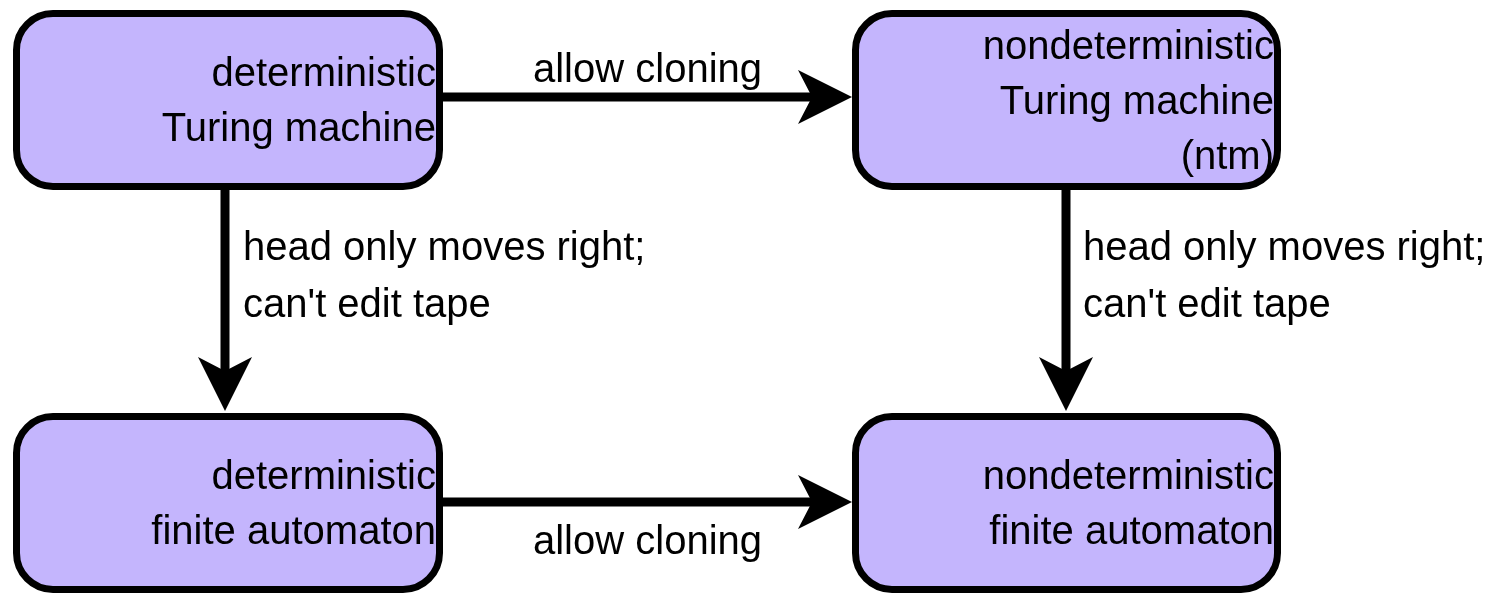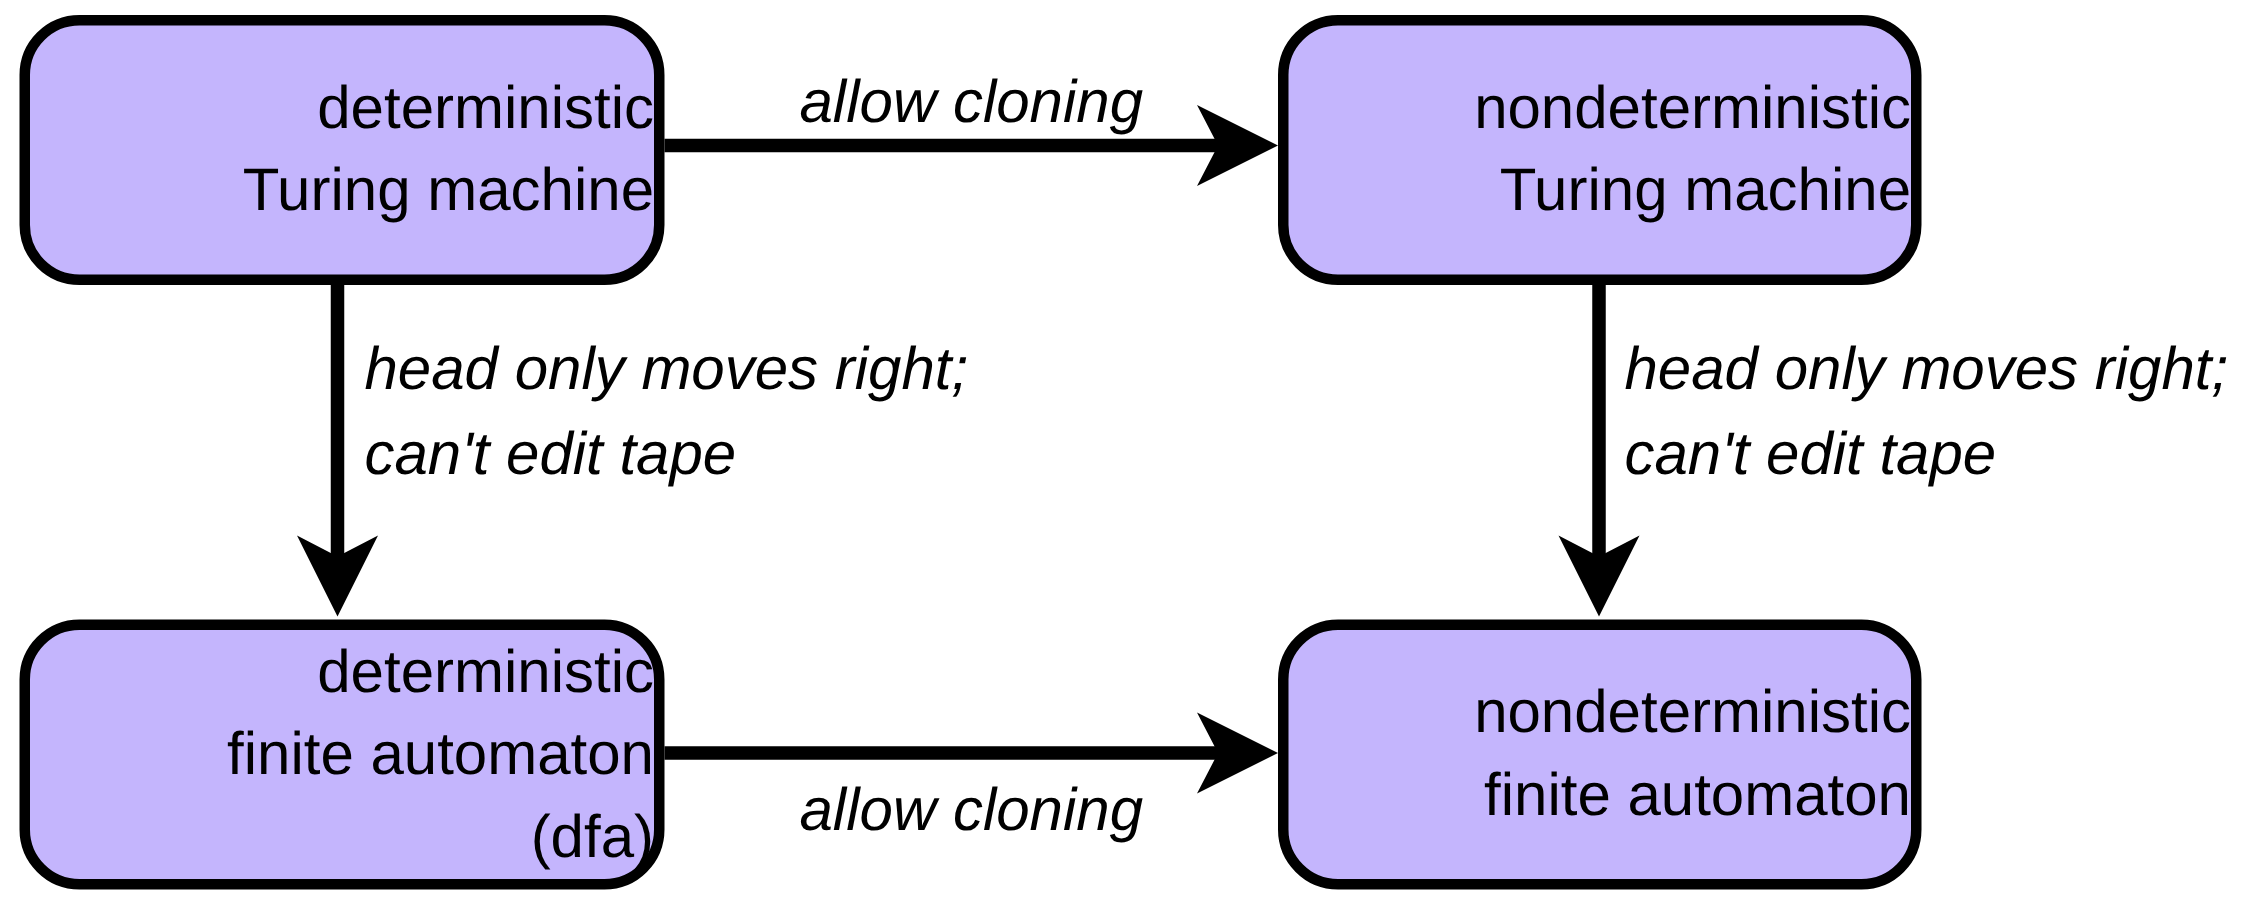--- a/index.html
+++ b/index.html
@@ -43,21 +43,20 @@
     width: 1507px;
     height: 609px;
     z-index: 1;
   }
   .edge-label {
     position: absolute;
     font-size: 40px;
     line-height: 57px;
     white-space: nowrap;
     z-index: 3;
-    font-style: italic;
   }
   #label-top {
     left: 443px; width: 409px;
     top: 40px;
     text-align: center;
   }
   #label-bottom {
     left: 443px; width: 409px;
     top: 512px;
     text-align: center;
@@ -94,26 +93,26 @@
   </svg>
 
   <div class="node" id="node-dtm">
     <span>deterministic</span>
     <span>Turing machine</span>
   </div>
 
   <div class="node" id="node-ntm">
     <span>nondeterministic</span>
     <span>Turing machine</span>
+    <span>(ntm)</span>
   </div>
 
   <div class="node" id="node-dfa">
     <span>deterministic</span>
     <span>finite automaton</span>
-    <span>(dfa)</span>
   </div>
 
   <div class="node" id="node-nfa">
     <span>nondeterministic</span>
     <span>finite automaton</span>
   </div>
 
   <div class="edge-label" id="label-top">allow cloning</div>
 
   <div class="edge-label" id="label-left">

